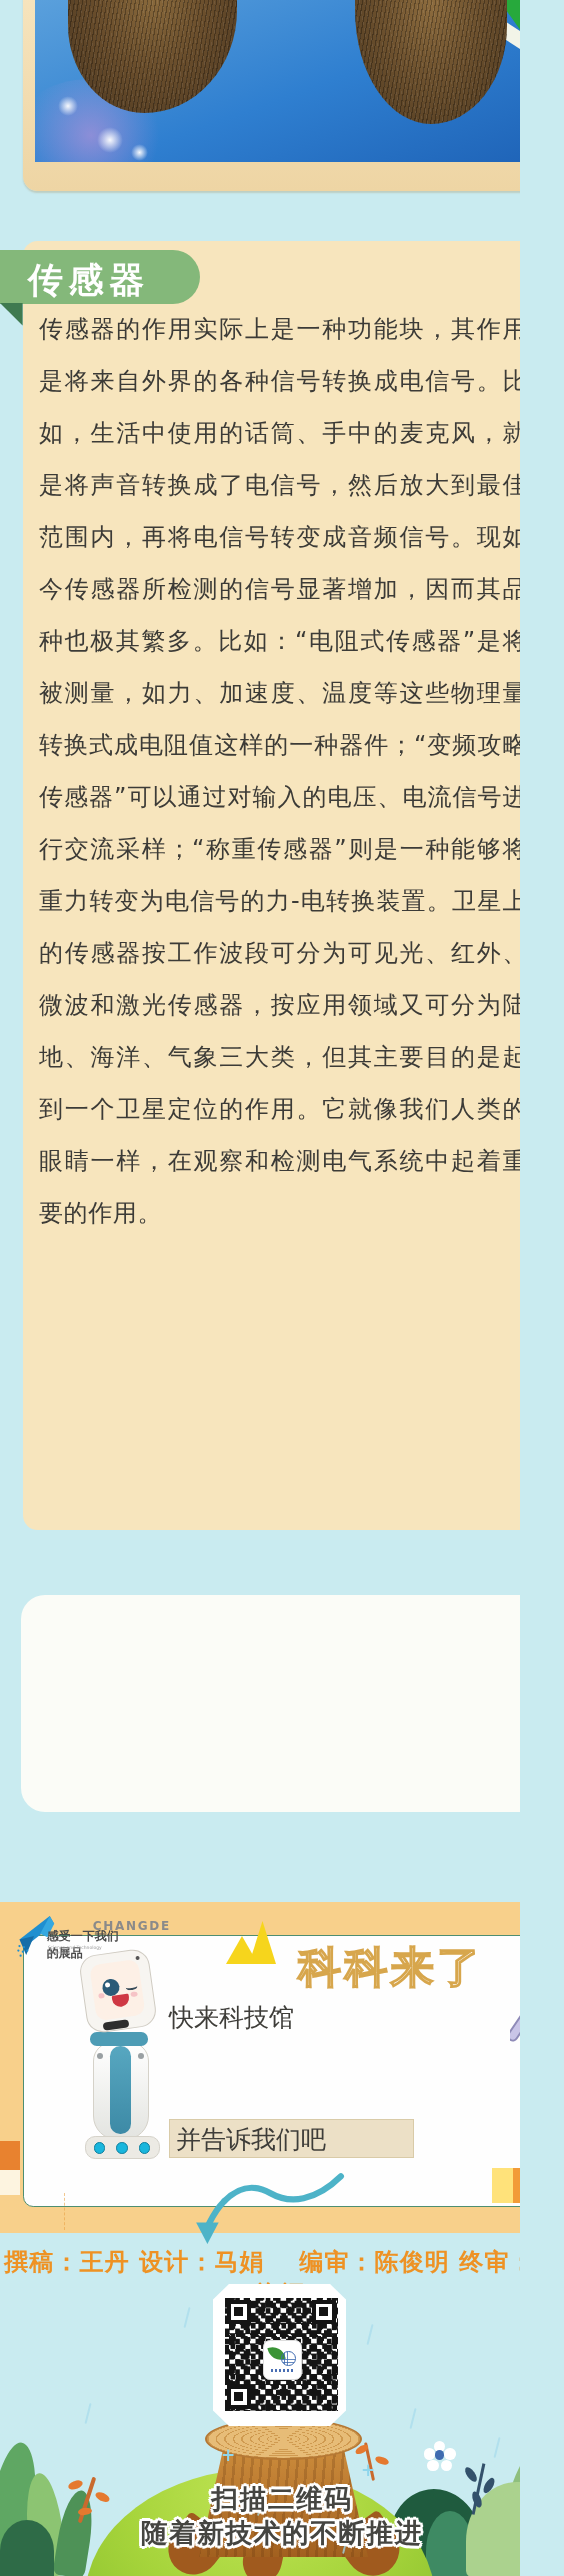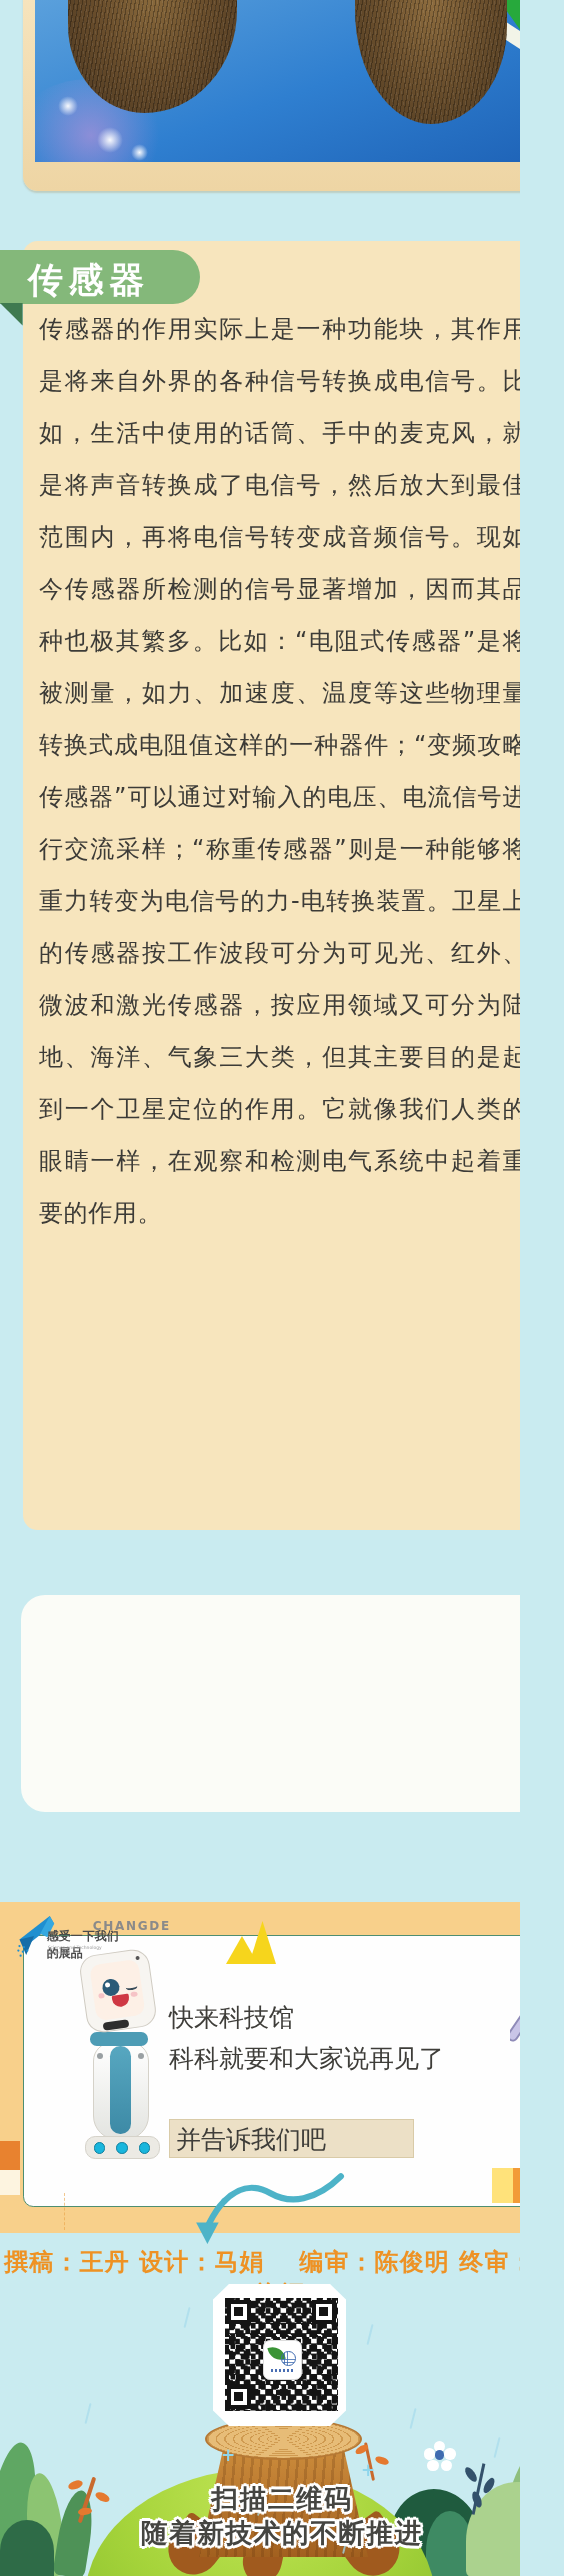--- a/index.html
+++ b/index.html
@@ -157,20 +157,21 @@
   <div class="abs body-text p1">传感器的作用实际上是一种功能块，其作用是将来自外界的各种信号转换成电信号。比如，生活中使用的话筒、手中的麦克风，就是将声音转换成了电信号，然后放大到最佳范围内，再将电信号转变成音频信号。现如今传感器所检测的信号显著增加，因而其品种也极其繁多。比如：“电阻式传感器”是将被测量，如力、加速度、温度等这些物理量转换式成电阻值这样的一种器件；“变频攻略传感器”可以通过对输入的电压、电流信号进行交流采样；“称重传感器”则是一种能够将重力转变为电信号的力-电转换装置。卫星上的传感器按工作波段可分为可见光、红外、微波和激光传感器，按应用领域又可分为陆地、海洋、气象三大类，但其主要目的是起到一个卫星定位的作用。它就像我们人类的眼睛一样，在观察和检测电气系统中起着重要的作用。</div>
 
   <div class="abs question-box"></div>
 
   <div class="abs orange-band"></div>
   <div class="abs kiosk-panel"></div>
 
   <div class="abs tri" style="left:249px;top:1921px;width:27px;height:43px;"></div>
   <div class="abs tri" style="left:226px;top:1936px;width:32px;height:28px;"></div>
 
+  <div class="abs kiosk-title">科科来了</div>
 
   <svg class="abs zigzag" viewBox="0 0 100 80">
     <polyline points="5,55 30,18 52,52 78,20 98,42" fill="none" stroke="#8f8bb8" stroke-width="20" stroke-linejoin="round" stroke-linecap="round"></polyline>
     <polyline points="5,55 30,18 52,52 78,20 98,42" fill="none" stroke="#c9c5e8" stroke-width="13" stroke-linejoin="round" stroke-linecap="round"></polyline>
   </svg>
 
   <div class="abs logo">
     <svg width="42" height="54" viewBox="0 0 75 95">
       <polygon points="8,50 62,8 70,22 22,60" fill="#1f8fd0"></polygon>
       <polygon points="8,50 34,44 20,78" fill="#156da8"></polygon>
@@ -208,21 +209,20 @@
         <div class="r-mouth"></div>
         <div class="r-cheek" style="left:4.5px;top:29px;"></div>
         <div class="r-cheek" style="left:37px;top:32px;"></div>
       </div>
       <div style="position:absolute;right:8px;top:5.6px;width:4.5px;height:4.5px;background:#555;border-radius:50%;"></div>
     </div>
     <div class="r-mic"></div>
   </div>
 
   <div class="abs speech" style="top:2001px;">快来科技馆</div>
-  <div class="abs speech" style="top:2042px;">科科就要和大家说再见了</div>
   <div class="abs speech-hl-box"></div>
   <div class="abs speech-hl">并告诉我们吧</div>
 
   <svg class="abs" style="left:186px;top:2166px;" width="169" height="82" viewBox="0 0 300 145">
     <path d="M275,18 C230,62 185,68 150,48 C118,30 92,38 68,62" fill="none" stroke="#4db3c8" stroke-width="11" stroke-linecap="round"></path>
     <path d="M68,62 C52,78 46,92 40,104" fill="none" stroke="#4db3c8" stroke-width="11" stroke-linecap="round"></path>
     <polygon points="18,100 58,100 38,138" fill="#4db3c8"></polygon>
   </svg>
 
   <div class="deco-rect" style="left:0;top:2141px;width:20px;height:29px;background:#e8822f;"></div>

